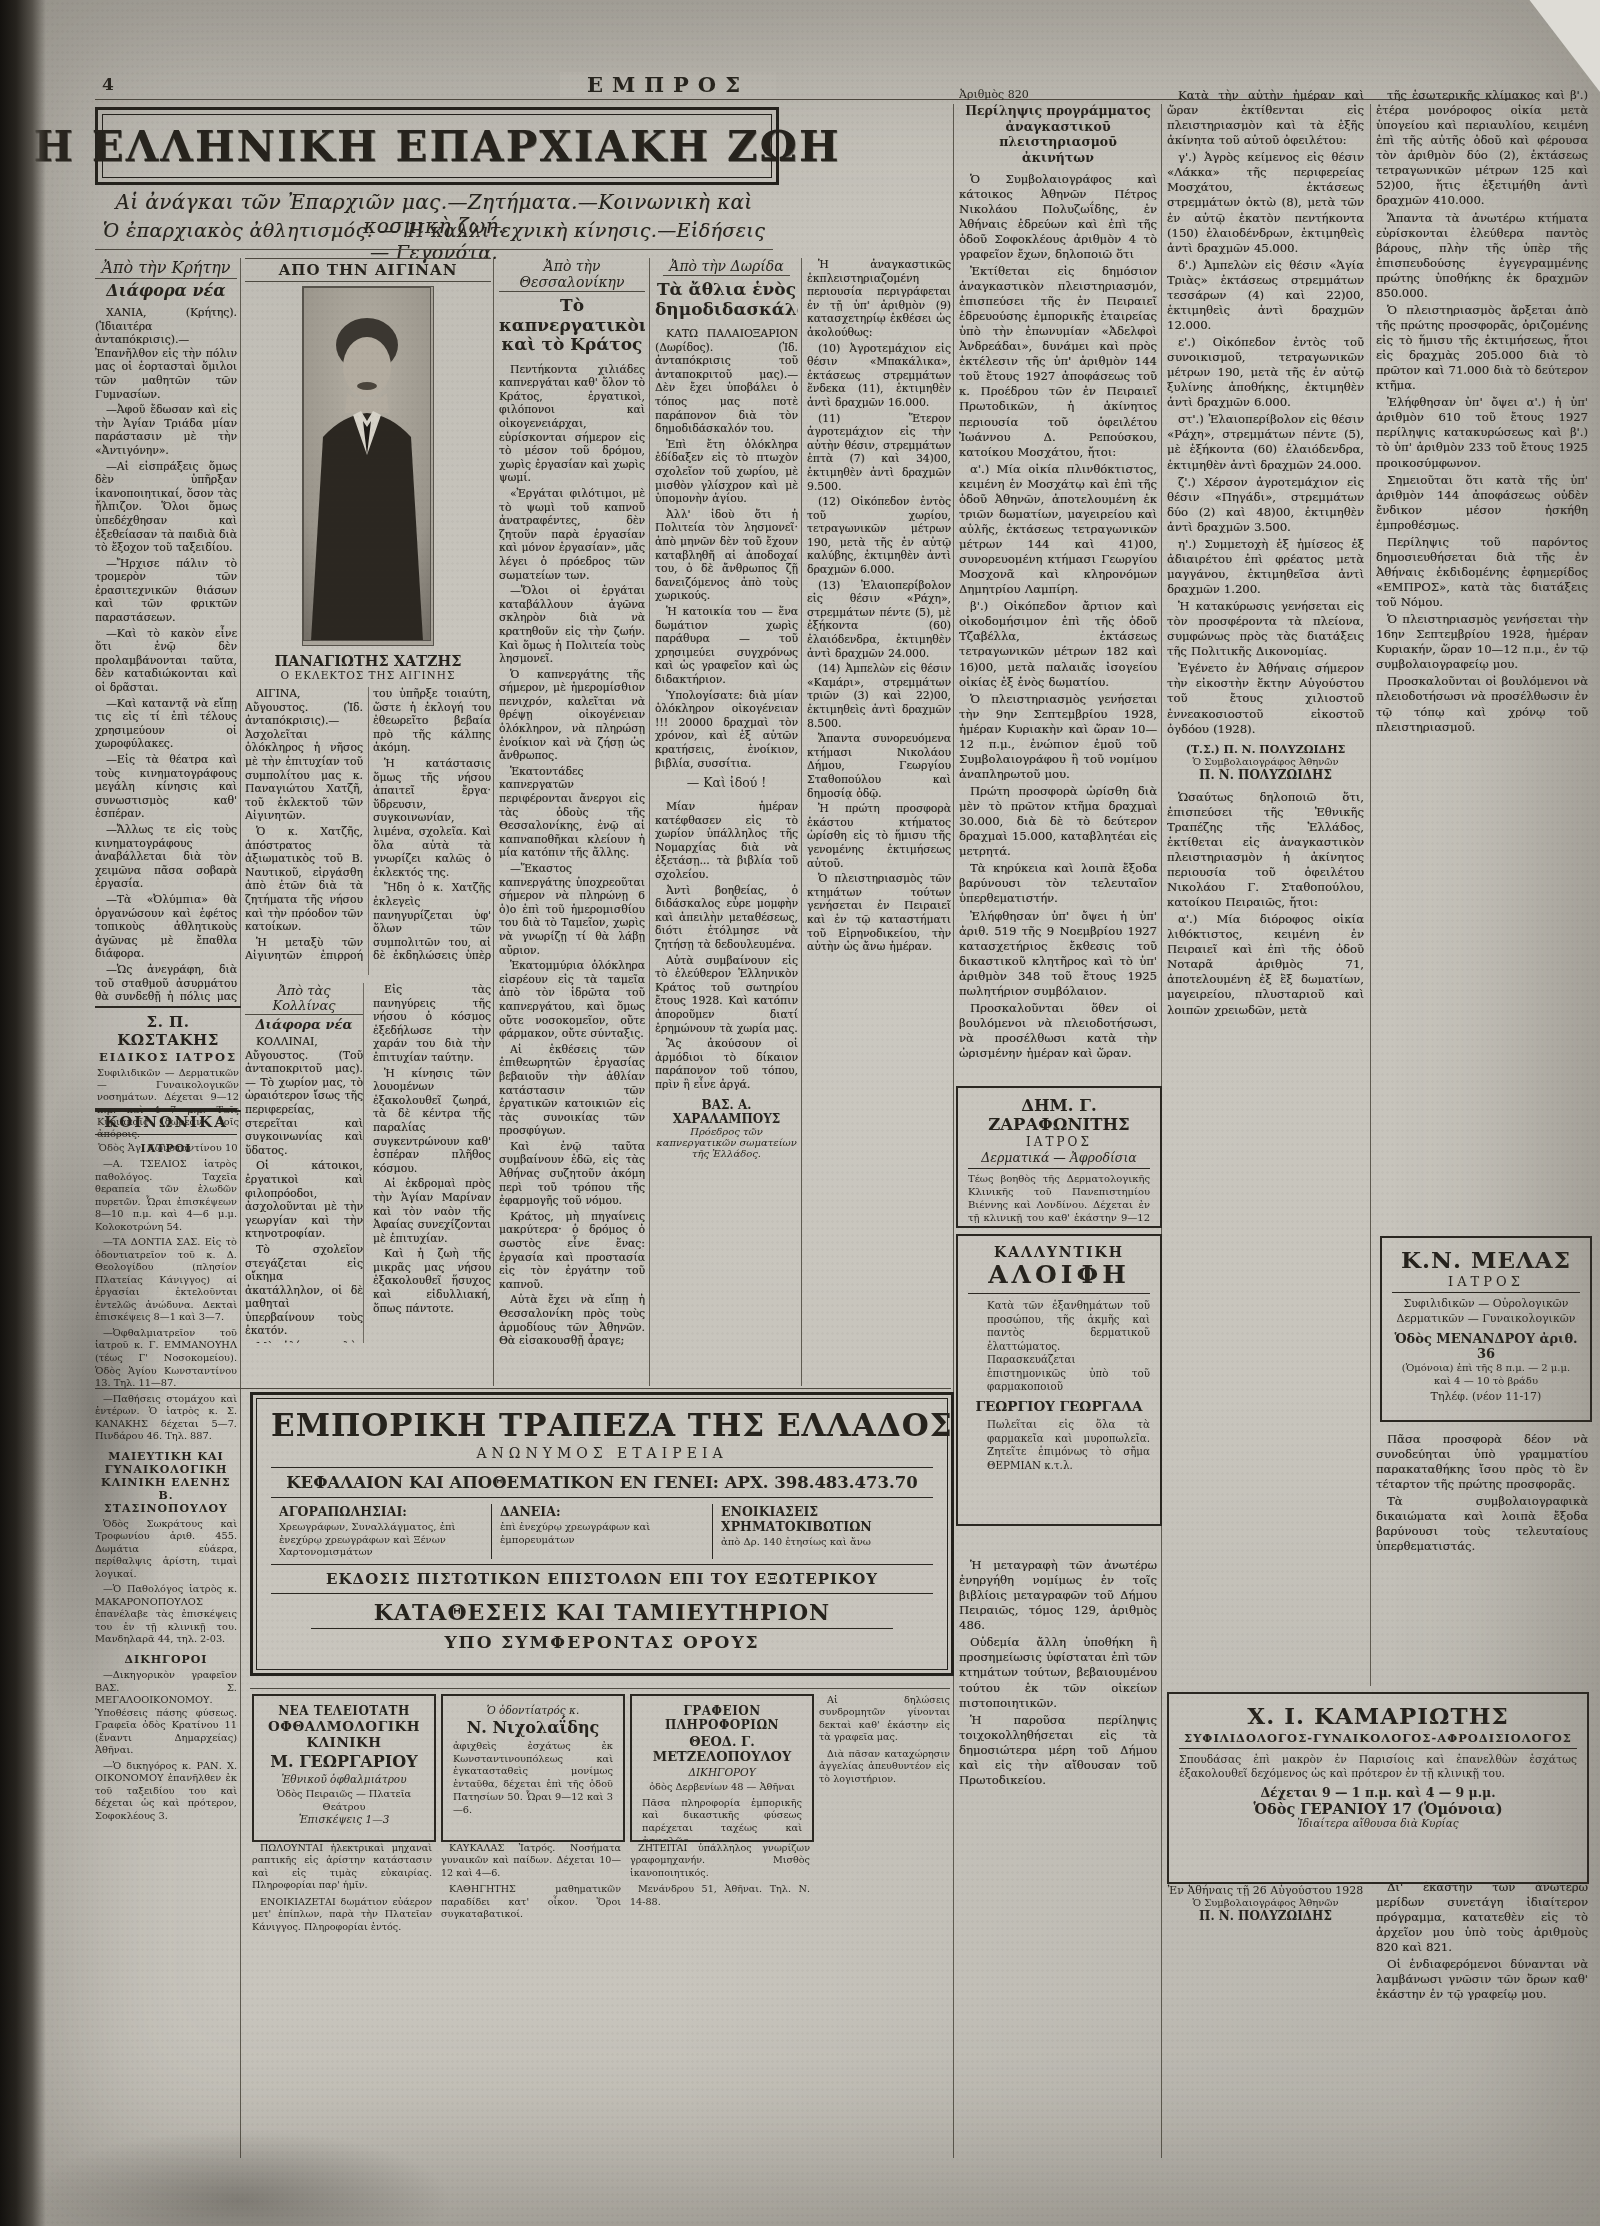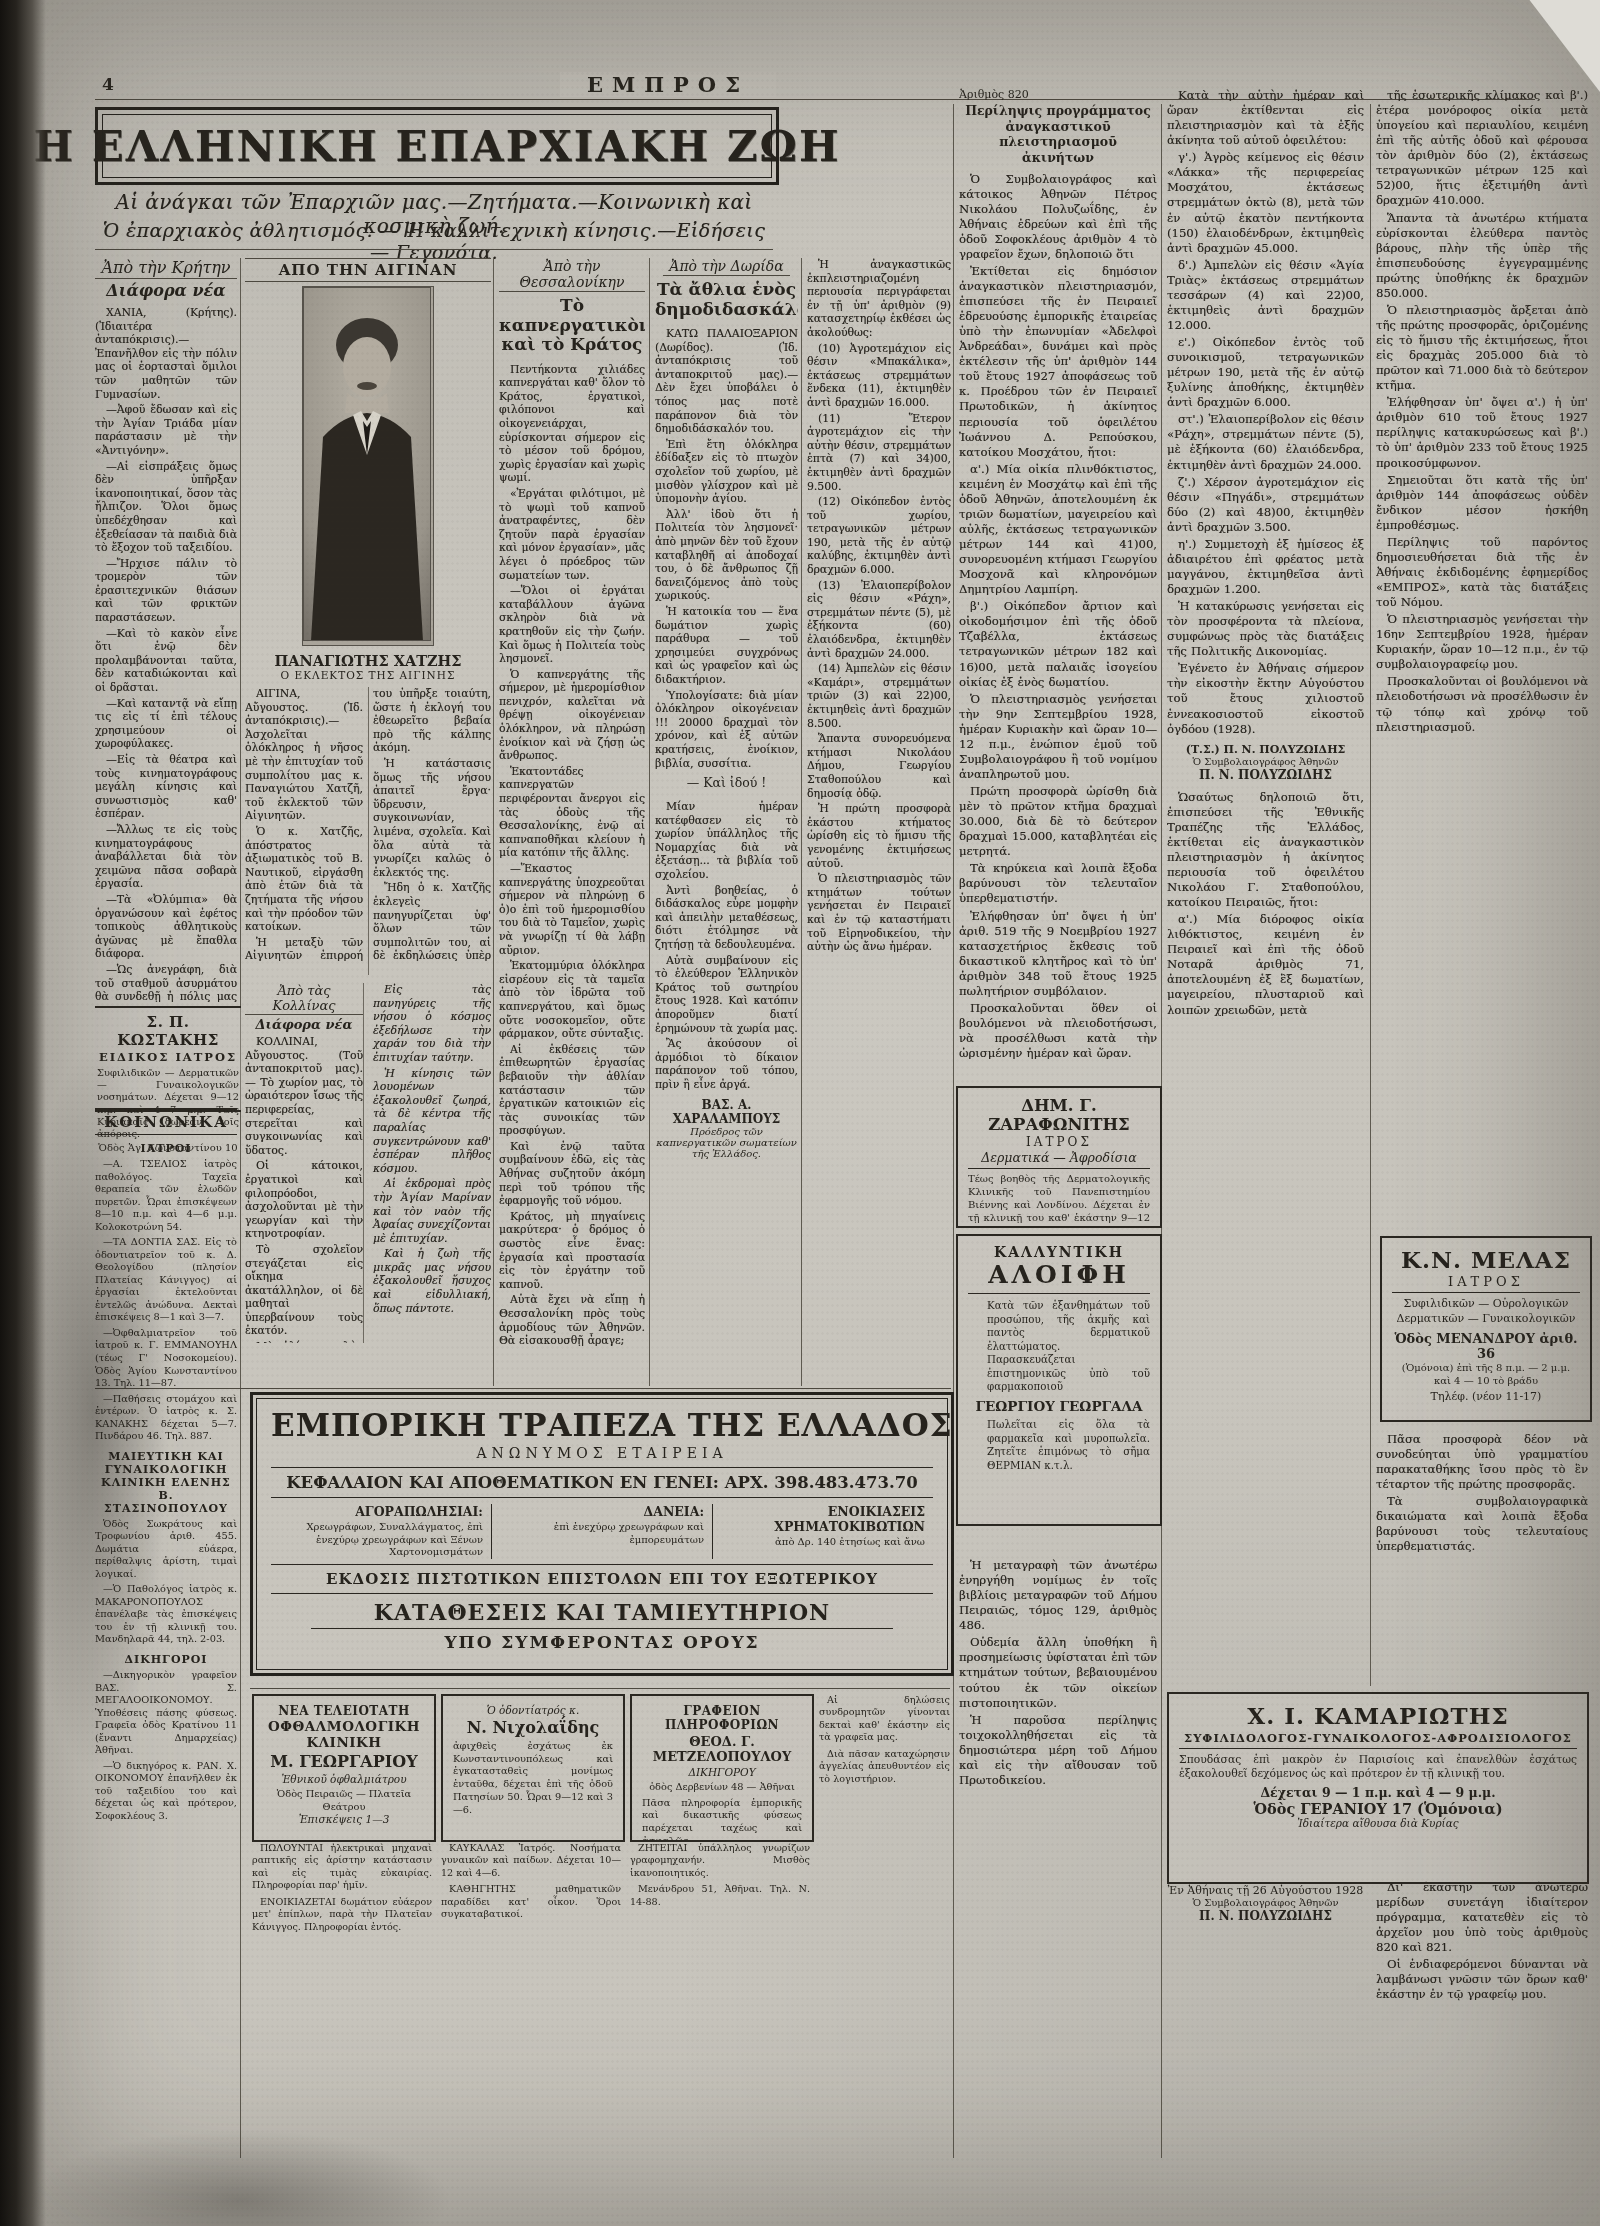--- a/index.html
+++ b/index.html
@@ -52,21 +52,21 @@
   .crosshead{font-weight:normal;font-size:12.5px;text-align:center;margin:5px 0 10px;}
 
   .body-text{font-size:10.8px;line-height:1.26;text-align:justify;
     text-shadow:.3px .3px .35px rgba(40,36,30,.45);word-spacing:.5px;}
   .body-text p{margin:0 0 2px;text-indent:11px;}
   .body-lg{font-size:11.6px;line-height:1.3;}
 
   .twocol{column-count:2;column-gap:10px;column-rule:1px solid #6e6a61;overflow:hidden;}
   .halfrow{display:flex;}
   .halfrow>div{width:50%;border-left:0;}
-  .halfrow .right{border-left:1px solid #6e6a61;padding-left:9px;font-style:italic;}
+  .halfrow .right{border-left:1px solid #6e6a61;padding-left:9px;}
 
   .photo-wrap{width:130px;margin:4px auto 6px;border:1px solid #56524a;background:#a9a49a;}
   .caption-name{font-weight:bold;font-size:14.5px;text-align:center;margin-top:4px;}
   .caption-sub{font-size:10.5px;letter-spacing:1px;text-align:center;margin-bottom:6px;}
 
   .sig-name{font-weight:bold;font-size:12px;text-align:center;margin-top:6px;}
   .sig-role{font-size:10px;text-align:center;font-style:italic;}
 
   .kicker{font-size:11px;margin-bottom:2px;}
   .notice-title{font-size:12.5px;font-weight:bold;text-align:center;margin:0 4px 6px;line-height:1.25;}
@@ -82,21 +82,21 @@
     border-top:2px solid #2a2721;border-bottom:1px solid #2a2721;padding:3px 0;margin-bottom:5px;}
   .koin-head{font-weight:bold;font-size:11px;letter-spacing:1px;text-align:center;margin:7px 0 3px;}
   .koin-items{font-size:9.8px;line-height:1.28;text-align:justify;}
   .koin-items p{margin:0 0 3px;text-indent:8px;}
 
   .boxad{border:2px solid #2a2721;background:rgba(200,197,189,.55);z-index:3;padding:8px 10px;text-align:center;overflow:hidden;}
   .bank{border:3px solid #23211c;outline:1px solid #23211c;outline-offset:-7px;padding:12px 18px 8px;}
   .bank .nm{font-size:31px;font-weight:bold;letter-spacing:1px;white-space:nowrap;}
   .bank .tp{font-size:14px;letter-spacing:5px;margin:2px 0 6px;}
   .bank .cap{font-size:16.5px;font-weight:bold;border-top:1px solid #2a2721;border-bottom:1px solid #2a2721;padding:5px 0;margin-bottom:6px;}
-  .bank-row{display:flex;text-align:right;border-bottom:1px solid #2a2721;padding-bottom:5px;margin-bottom:5px;}
+  .bank-row{display:flex;text-align:left;border-bottom:1px solid #2a2721;padding-bottom:5px;margin-bottom:5px;}
   .bank-row>div{flex:1;padding:0 8px;}
   .bank-row>div+div{border-left:1px solid #2a2721;}
   .bank-row .h{font-weight:bold;font-size:12.5px;}
   .bank-row .b{font-size:10px;line-height:1.25;margin-top:2px;}
   .bank .l1{font-weight:bold;font-size:15px;letter-spacing:1px;border-bottom:1px solid #2a2721;padding-bottom:5px;margin-bottom:5px;}
   .bank .l2{font-weight:bold;font-size:22px;letter-spacing:1px;}
   .bank .l3{font-weight:bold;font-size:17px;letter-spacing:2px;border-top:1px solid #2a2721;margin:3px 40px 0;padding-top:3px;}
 
   .sm-head1{font-weight:bold;font-size:12px;letter-spacing:.5px;}
   .sm-head2{font-weight:bold;font-size:13.5px;letter-spacing:.5px;margin-bottom:2px;}

